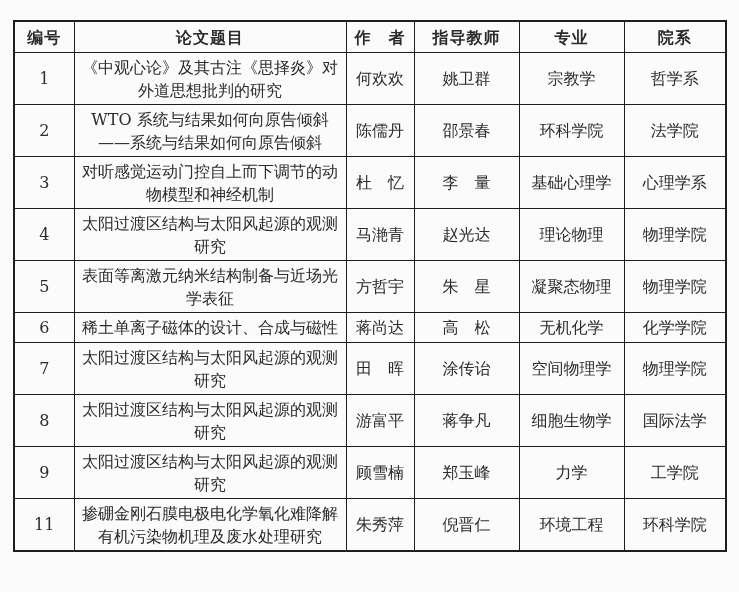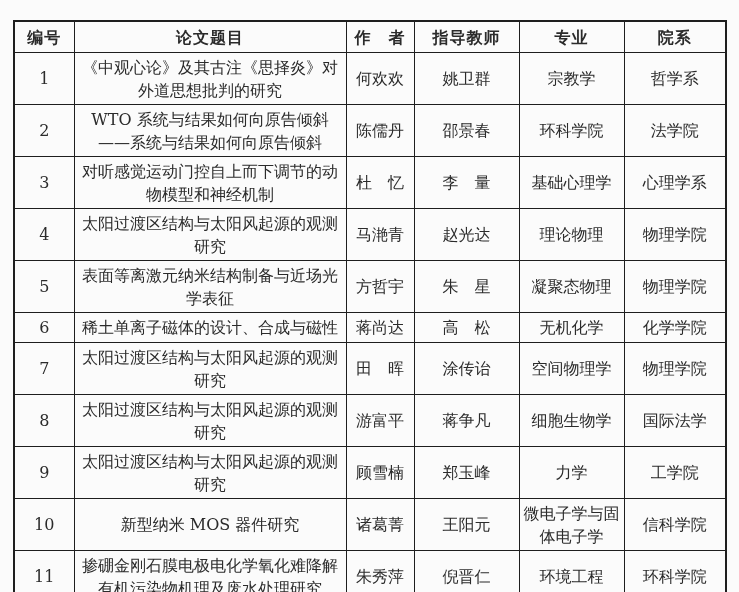--- a/index.html
+++ b/index.html
@@ -143,28 +143,20 @@
   </tr>
         <tr class="row-tall">
     <td class="cell-no">9</td>
     <td class="cell-title">太阳过渡区结构与太阳风起源的观测研究</td>
     <td class="cell-author">顾雪楠</td>
     <td class="cell-advisor">郑玉峰</td>
     <td class="cell-major">力学</td>
     <td class="cell-dept">工学院</td>
   </tr>
         <tr class="row-tall">
-    <td class="cell-no">10</td>
-    <td class="cell-title">新型纳米 MOS 器件研究</td>
-    <td class="cell-author">诸葛菁</td>
-    <td class="cell-advisor">王阳元</td>
-    <td class="cell-major">微电子学与固体电子学</td>
-    <td class="cell-dept">信科学院</td>
-  </tr>
-        <tr class="row-tall">
     <td class="cell-no">11</td>
     <td class="cell-title">掺硼金刚石膜电极电化学氧化难降解有机污染物机理及废水处理研究</td>
     <td class="cell-author">朱秀萍</td>
     <td class="cell-advisor">倪晋仁</td>
     <td class="cell-major">环境工程</td>
     <td class="cell-dept">环科学院</td>
   </tr>
       </tbody>
   </table>
 </div>

